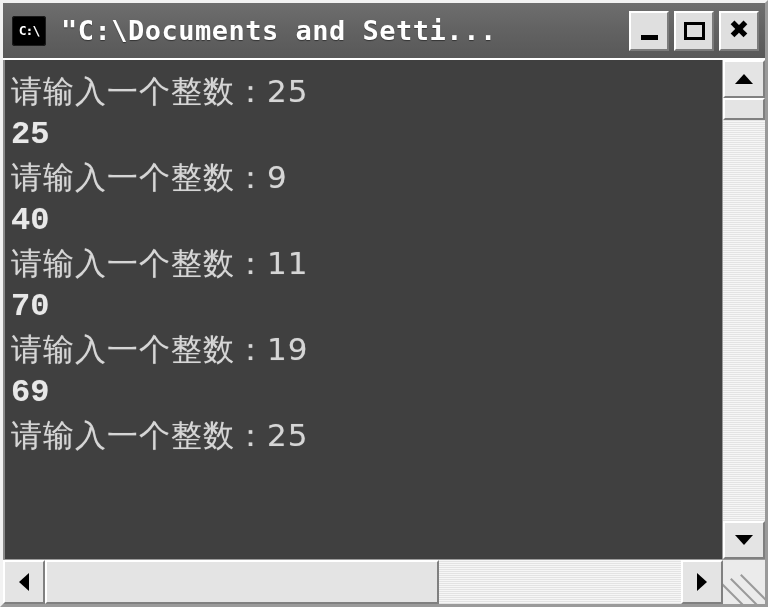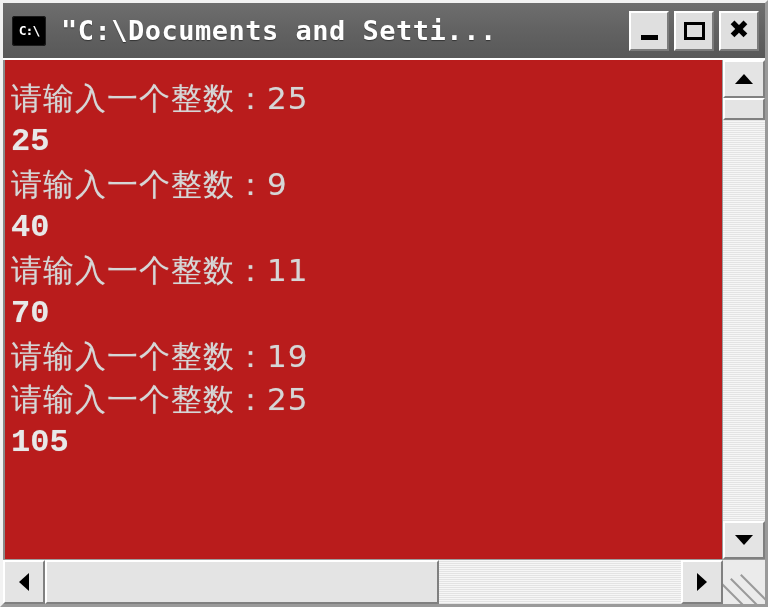--- a/index.html
+++ b/index.html
@@ -120,24 +120,24 @@
   #window-body {
     flex: 1 1 auto;
     display: flex;
     flex-direction: row;
     min-height: 0;
     border-top: 2px solid #ffffff;
   }
 
   #console-screen {
     flex: 1 1 auto;
-    background: #b91c1c;
+    background: #404040;
     overflow: hidden;
     position: relative;
-    padding: 17px 0 0 6px;
+    padding: 10px 0 0 6px;
     box-sizing: border-box;
     border-left: 2px solid #8a8a8a;
   }
 
   .console-line {
     color: #d6d6d6;
     font-family: Liberation Mono, monospace;
     font-size: 32px;
     line-height: 43px;
     height: 43px;
@@ -329,22 +329,22 @@
 
     <div id="console-screen">
 
     <div class="console-line cjk prompt-msg">请输入一个整数：25</div>
         <div class="console-line result">25</div>
         <div class="console-line cjk prompt-msg">请输入一个整数：9</div>
         <div class="console-line result">40</div>
         <div class="console-line cjk prompt-msg">请输入一个整数：11</div>
         <div class="console-line result">70</div>
         <div class="console-line cjk prompt-msg">请输入一个整数：19</div>
+        <div class="console-line result">69</div>
         <div class="console-line cjk prompt-msg">请输入一个整数：25</div>
-        <div class="console-line result">105</div>
       </div>
 
     <div id="vscrollbar">
       <div class="sb-btn">
         <span class="arrow-up"></span>
       </div>
       <div id="vscroll-track">
         <div id="vscroll-thumb"></div>
       </div>
       <div class="sb-btn">

